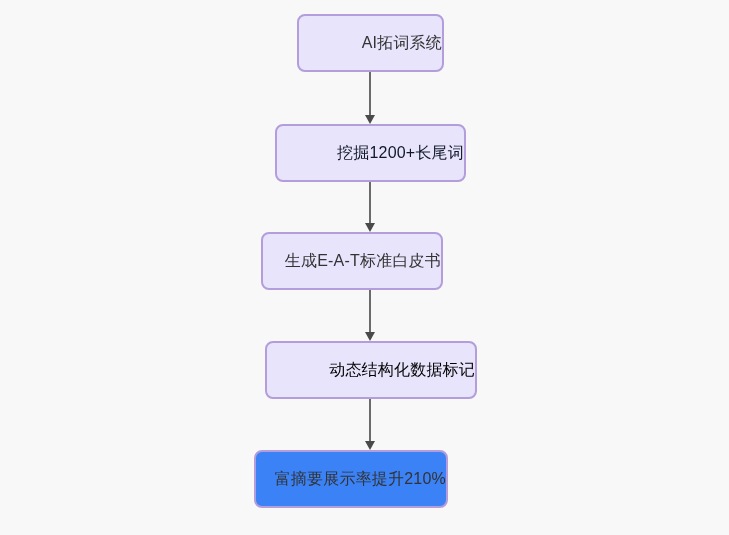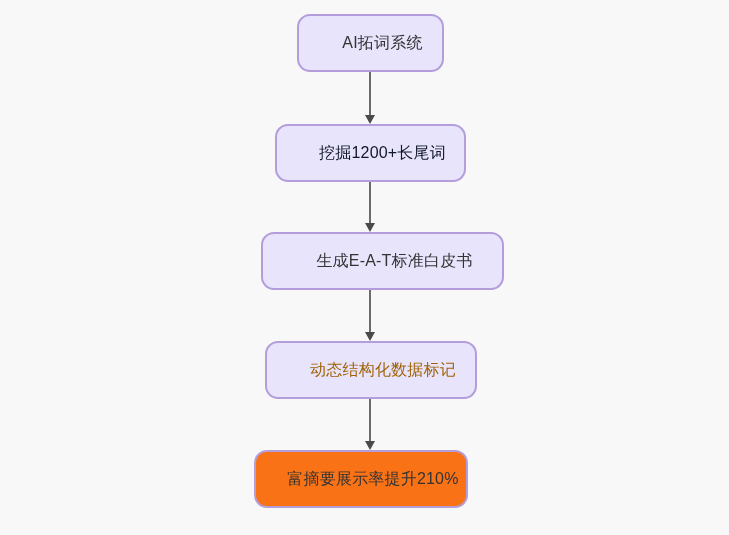--- a/index.html
+++ b/index.html
@@ -17,24 +17,24 @@
     position: relative;
     width: 729px;
     height: 535px;
   }
   .flow-node {
     position: absolute;
     box-sizing: border-box;
     height: 58px;
     background: #e8e4fc;
     border: 2px solid #b39ddb;
-    border-radius: 13px;
+    border-radius: 8px;
     display: flex;
     align-items: center;
-    justify-content: center;
+    justify-content: flex-end;
     color: #333333;
     font-size: 16px;
     line-height: 1;
     letter-spacing: 0.2px;
     white-space: nowrap;
     padding-left: 24px;
   }
   .node-label {
     display: block;
   }
@@ -76,35 +76,35 @@
 
   <div class="flow-node" id="flow-node-2" style="left: 275px; top: 124px; width: 191px; background: rgb(232, 228, 252); border-color: rgb(179, 157, 219); color: #0f172a;">
     <span class="node-label">挖掘1200+长尾词</span>
   </div>
 
   <div class="flow-connector" id="flow-connector-2" style="top: 182px; height: 50px;">
     <div class="connector-line" style="height: 42px; background: rgb(107, 107, 107);"></div>
     <div class="connector-head" style="top: 41px;"></div>
   </div>
 
-  <div class="flow-node" id="flow-node-3" style="left: 261px; top: 232px; width: 243px; background: rgb(232, 228, 252); border-color: rgb(179, 157, 219); color: rgb(51, 51, 51);">
+  <div class="flow-node" id="flow-node-3" style="left: 261px; top: 232px; width: 182px; background: rgb(232, 228, 252); border-color: rgb(179, 157, 219); color: rgb(51, 51, 51);">
     <span class="node-label">生成E-A-T标准白皮书</span>
   </div>
 
   <div class="flow-connector" id="flow-connector-3" style="top: 290px; height: 51px;">
     <div class="connector-line" style="height: 43px; background: rgb(107, 107, 107);"></div>
     <div class="connector-head" style="top: 42px;"></div>
   </div>
 
-  <div class="flow-node" id="flow-node-4" style="left: 265px; top: 341px; width: 212px; background: rgb(232, 228, 252); border-color: rgb(179, 157, 219); color: #a16207;">
+  <div class="flow-node" id="flow-node-4" style="left: 265px; top: 341px; width: 212px; background: rgb(232, 228, 252); border-color: rgb(179, 157, 219); color: #000000;">
     <span class="node-label">动态结构化数据标记</span>
   </div>
 
   <div class="flow-connector" id="flow-connector-4" style="top: 399px; height: 51px;">
     <div class="connector-line" style="height: 43px; background: rgb(107, 107, 107);"></div>
     <div class="connector-head" style="top: 42px;"></div>
   </div>
 
-  <div class="flow-node" id="flow-node-5" style="left: 254px; top: 450px; width: 214px; background: #f97316; border-color: rgb(179, 157, 219); color: rgb(51, 51, 51);">
+  <div class="flow-node" id="flow-node-5" style="left: 254px; top: 450px; width: 194px; background: #3b82f6; border-color: rgb(179, 157, 219); color: rgb(51, 51, 51);">
     <span class="node-label">富摘要展示率提升210%</span>
   </div>
 
 </div>
 
 </body></html>

